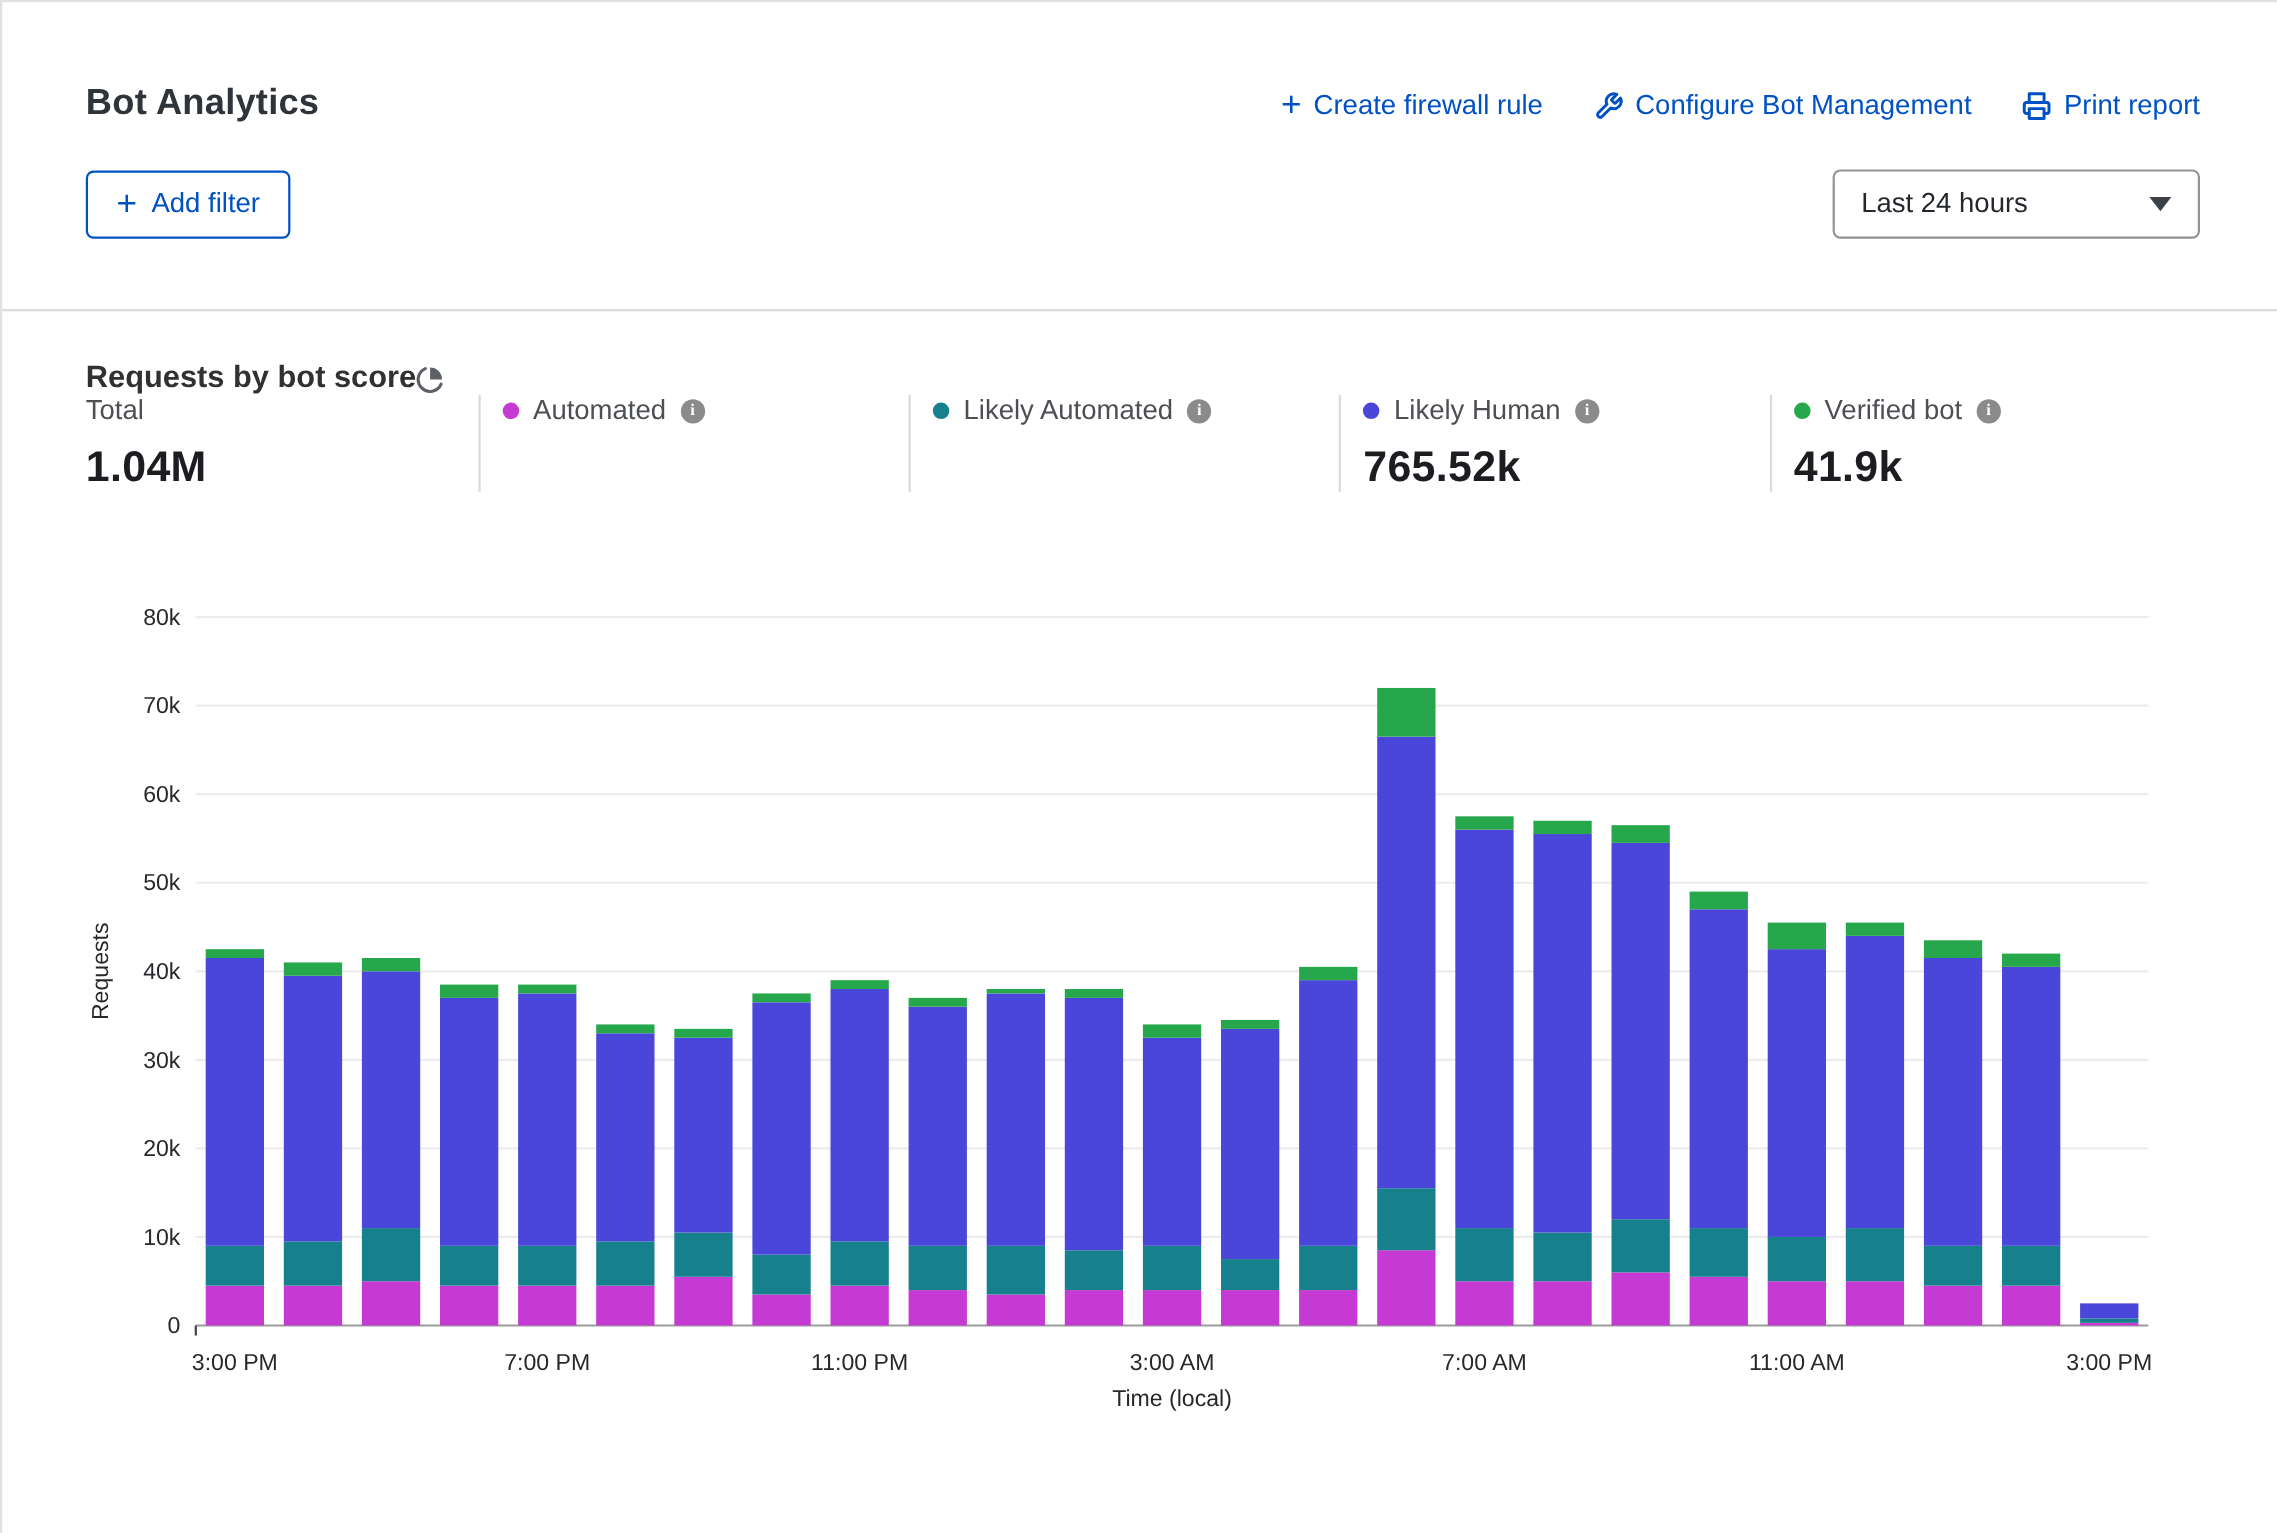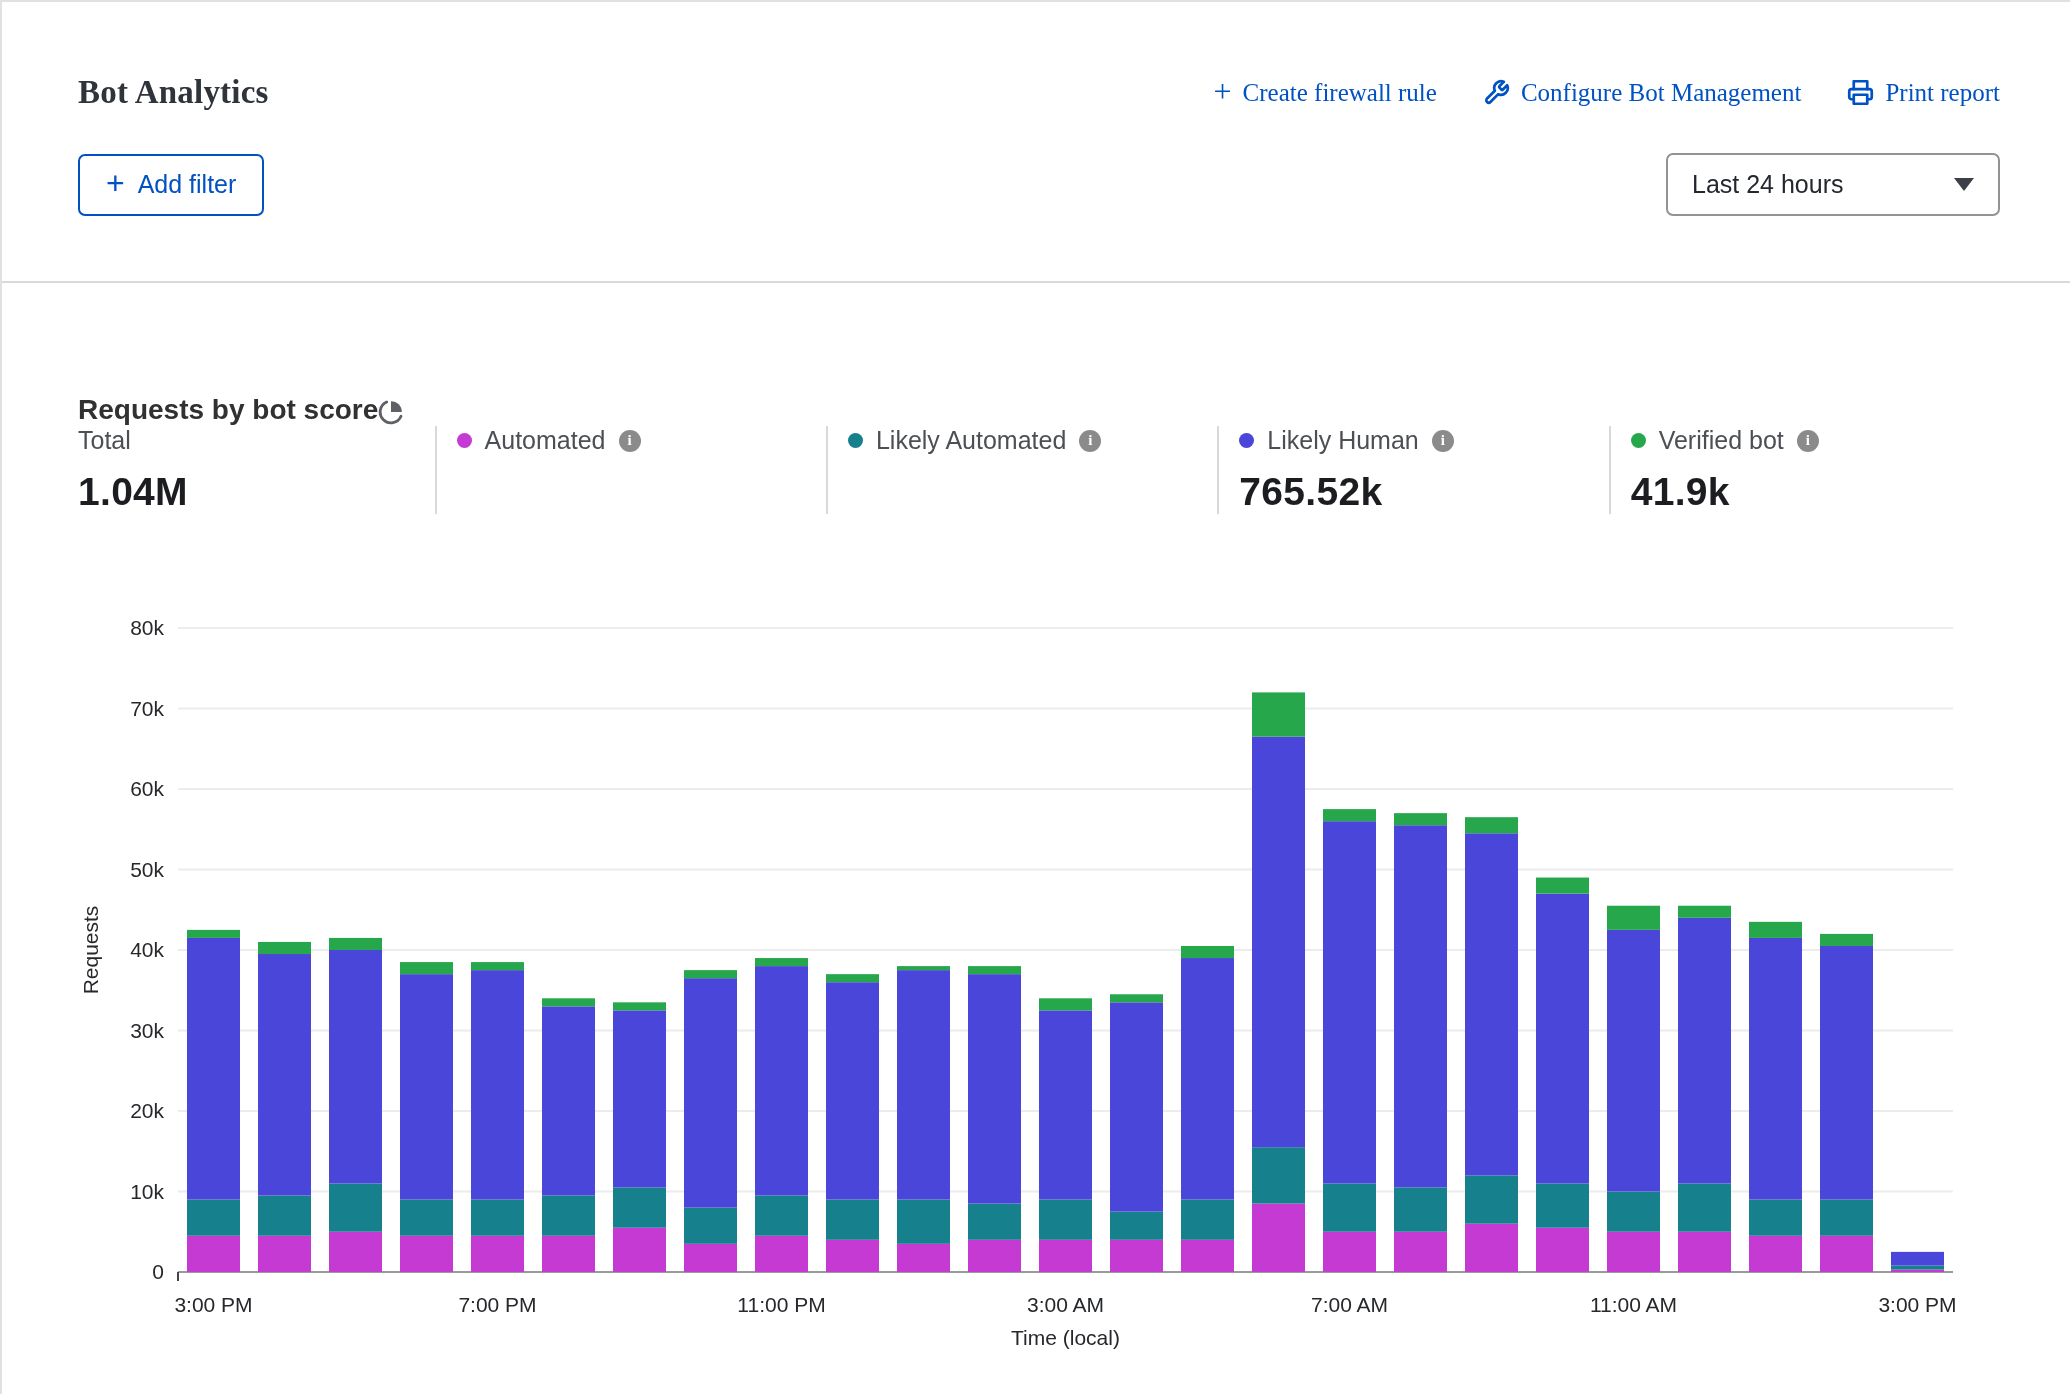--- a/index.html
+++ b/index.html
@@ -15,21 +15,21 @@
     border-top: 2px solid #e1e1e1;
     border-left: 2px solid #e1e1e1;
     background: #fff;
   }
   
   .header {
     height: 281px;
     padding: 72px 70px 0 76px;
     border-bottom: 2px solid #dadada;
   }
-  .header-top { display: flex; justify-content: space-between; align-items: center; font-family: Liberation Serif, serif; }
+  .header-top { display: flex; justify-content: space-between; align-items: flex-end; }
   .page-title { font-size: 33px; font-weight: 700; color: #2f333a; letter-spacing: .2px; }
   .actions { display: flex; align-items: center; gap: 46px; }
   .action-link {
     display: flex; align-items: center; gap: 11px;
     color: #0051c3; font-size: 25px; text-decoration: none; cursor: pointer; white-space: nowrap;
   }
   .plus-glyph { font-size: 32px; line-height: 1; font-weight: 400; transform: translateY(-2px); }
   .controls { display: flex; justify-content: space-between; align-items: center; margin-top: 42px; }
   .add-filter {
     display: flex; align-items: center; gap: 13px;
@@ -46,21 +46,21 @@
   }
   .chevron-down {
     width: 0; height: 0;
     border-left: 10px solid transparent;
     border-right: 10px solid transparent;
     border-top: 13px solid #3c4147;
   }
   
   .main { padding: 0 70px 0 76px; }
   .section-title {
-    margin-top: 111px;
+    margin-top: 44px;
     display: flex; align-items: center; 
     font-size: 28px; font-weight: 700; color: #313131;
   }
   .stats { display: flex; }
   .stat { width: 398px; }
   .stat-total { width: 363px; }
   .stat + .stat { border-left: 2px solid #d9d9d9; padding-left: 20px; }
   .stat-label-row { display: flex; align-items: center; gap: 13px; font-size: 25px; color: #4c4f54; }
   .dot { width: 15px; height: 15px; border-radius: 50%; flex: none; background:#999; }
   .info-icon {

